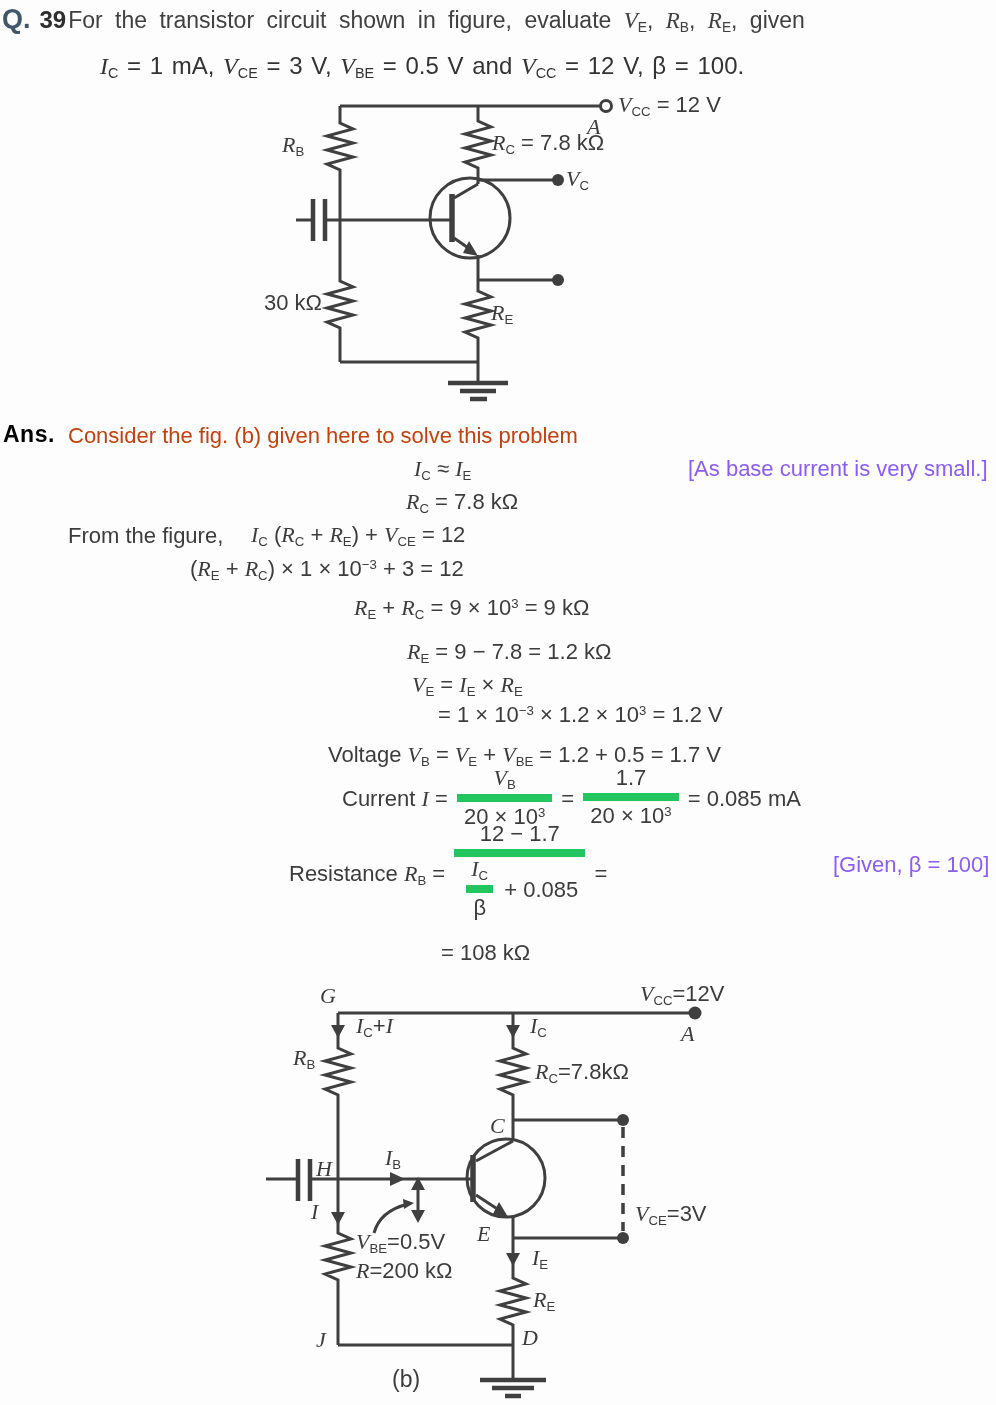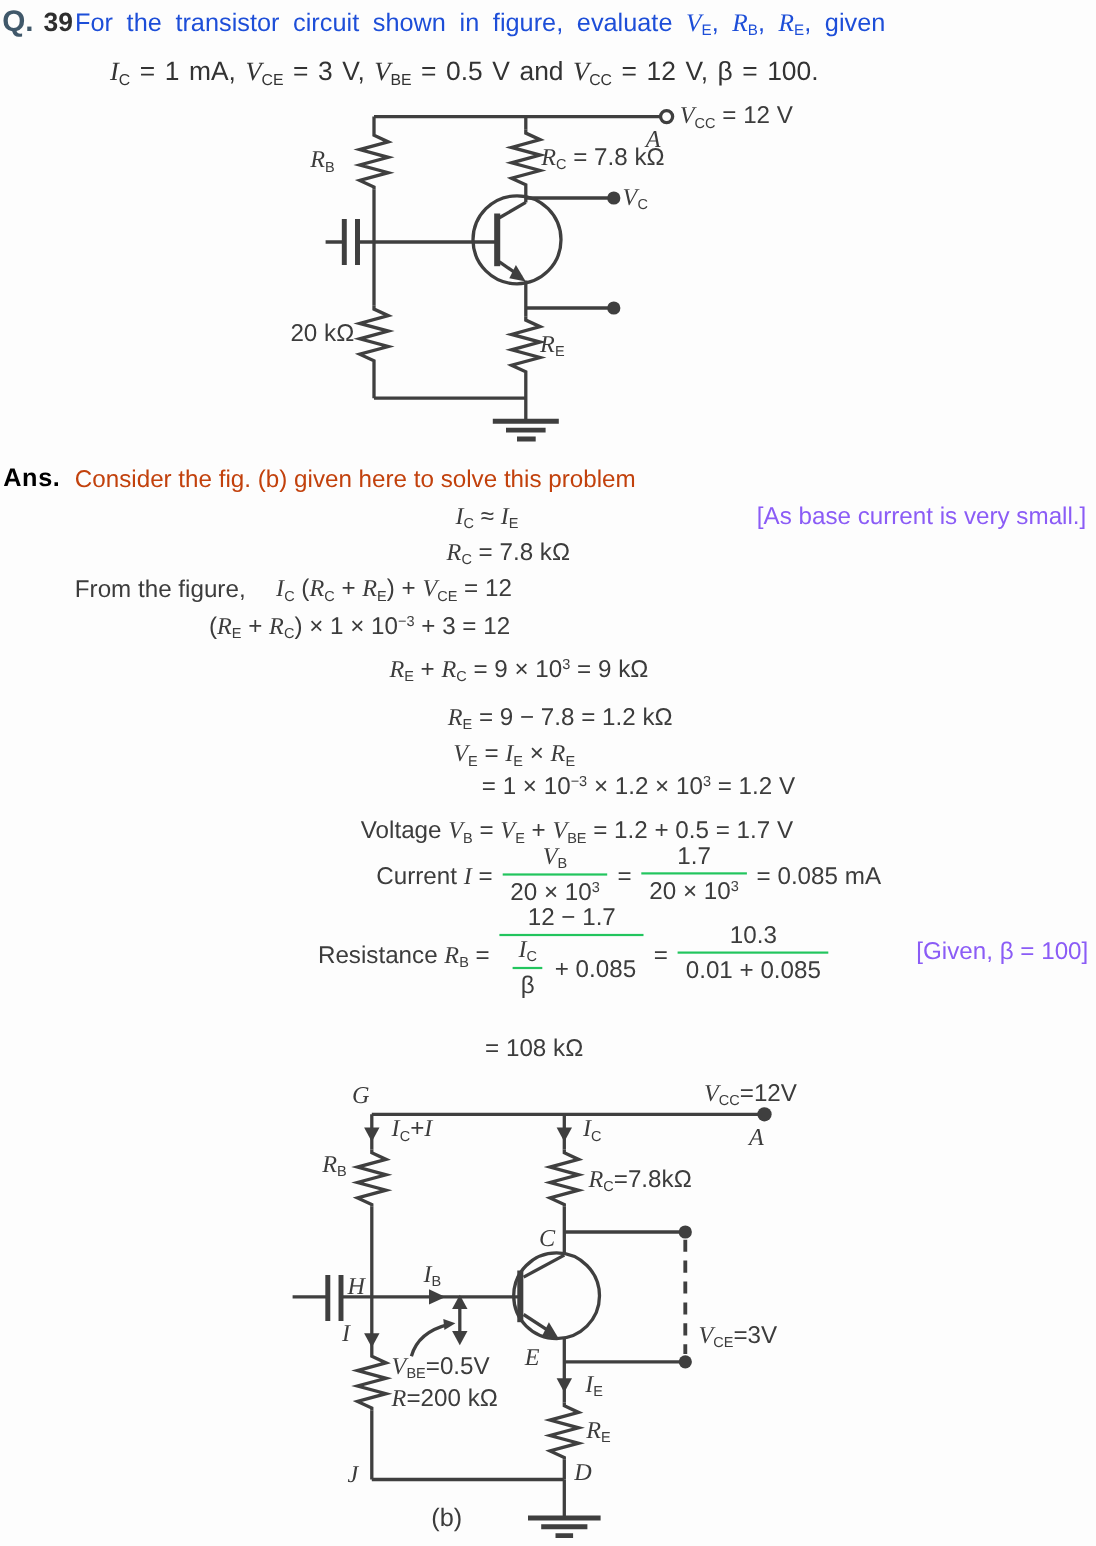--- a/index.html
+++ b/index.html
@@ -9,24 +9,24 @@
     font-family:"Liberation Sans",sans-serif;
   }
   .abs{position:absolute;white-space:nowrap;}
   .rich{white-space:nowrap;}
   .tx{font-family:"Liberation Sans",sans-serif;}
   .vr{font-family:"Liberation Serif",serif;font-style:italic;}
   .sb{font-size:0.60em;vertical-align:-0.30em;font-family:"Liberation Sans",sans-serif;font-style:normal;}
   .sp{font-size:0.60em;vertical-align:0.55em;font-family:"Liberation Sans",sans-serif;font-style:normal;}
   .frac{display:inline-flex;flex-direction:column;align-items:center;vertical-align:middle;text-align:center;margin:0 3px;transform:translateY(-3px);}
   .frac .num{padding:0 7px 2px;}
-  .frac .den{border-top:2px solid #22c55e;padding:2px 7px 0;}
+  .frac .den{border-top:8px solid #22c55e;padding:2px 7px 0;}
   .q-mark{font-size:27px;font-weight:bold;color:#40586a;}
   .q-num{font-size:24px;font-weight:bold;color:#2e2e2e;margin-left:9px;}
-  .q-text{font-size:23px;color:#1d4ed8;word-spacing:6px;margin-left:2px;}
+  .q-text{font-size:23px;color:#404040;word-spacing:6px;margin-left:2px;}
   .q-line2{font-size:24px;color:#333;word-spacing:2px;}
   .eq{font-size:22px;}
   .note{font-size:22px;color:#8b5cf6;}
   .ans-h{font-size:23px;font-weight:bold;color:#000000;letter-spacing:0.5px;}
   .ans-i{font-size:22px;color:#c2410c;}
   .lbl{position:absolute;font-size:22px;white-space:nowrap;color:#3c3c3c;}
   .fig{position:absolute;left:0;width:996px;}
   svg{position:absolute;left:0;top:0;}
   svg .w{stroke:#3f3f3f;stroke-width:3;fill:none;}
   svg .w4{stroke:#3f3f3f;stroke-width:4.5;fill:none;}
@@ -81,21 +81,21 @@
     <g>
       <path class="w4" d="M448,295 H508 M460,303 H496 M470,311 H487"></path>
     </g>
     <g>
       <circle class="odot" cx="606" cy="18" r="5.5"></circle>
       <circle class="dot" cx="558" cy="92" r="6"></circle>
       <circle class="dot" cx="558" cy="192" r="6"></circle>
     </g>
   </svg>
   <div class="lbl rich" style="left:282px;top:44px;"><span class="vr">R</span><span class="sb">B</span></div>
-  <div class="lbl rich" style="left:264px;top:202px;"><span class="tx">20 kΩ</span></div>
+  <div class="lbl rich" style="left:264px;top:202px;"><span class="tx">30 kΩ</span></div>
   <div class="lbl rich" style="left:492px;top:42px;"><span class="vr">R</span><span class="sb">C</span><span class="tx"> = 7.8 kΩ</span></div>
   <div class="lbl rich" style="left:618px;top:4px;"><span class="vr">V</span><span class="sb">CC</span><span class="tx"> = 12 V</span></div>
   <div class="lbl rich" style="left:587px;top:26px;"><span class="vr">A</span></div>
   <div class="lbl rich" style="left:566px;top:78px;"><span class="vr">V</span><span class="sb">C</span></div>
   <div class="lbl rich" style="left:491px;top:212px;"><span class="vr">R</span><span class="sb">E</span></div>
 </div>
 
 <span class="abs ans-h" style="left:3px;top:421px;">Ans.</span>
 <span class="abs ans-i" style="left:68px;top:423px;">Consider the fig. (b) given here to solve this problem</span>
 
@@ -116,24 +116,21 @@
     </span><span class="tx"> = </span><span class="frac">
       <span class="num"><span class="tx">1.7</span></span>
       <span class="den"><span class="tx">20 × 10</span><span class="sp">3</span></span>
     </span><span class="tx"> = 0.085 mA</span></div>
 <div class="abs eq rich" style="left:289px;top:824px;"><span class="tx">Resistance </span><span class="vr">R</span><span class="sb">B</span><span class="tx"> = </span><span class="frac">
       <span class="num"><span class="tx">12 − 1.7</span></span>
       <span class="den"><span class="frac">
           <span class="num"><span class="vr">I</span><span class="sb">C</span></span>
           <span class="den"><span class="tx">β</span></span>
         </span><span class="tx"> + 0.085</span></span>
-    </span><span class="tx"> = </span><span class="frac">
-      <span class="num"><span class="tx">10.3</span></span>
-      <span class="den"><span class="tx">0.01 + 0.085</span></span>
-    </span></div>
+    </span><span class="tx"> = </span></div>
 <div class="abs note" style="left:833px;top:852px;">[Given, β = 100]</div>
 <div class="abs eq rich" style="left:441px;top:940px;"><span class="tx">= 108 kΩ</span></div>
 
 <div class="fig" style="top:975px;height:430px;">
   <svg width="996" height="430" viewBox="0 0 996 430">
     <g>
       <path class="w" d="M338,38 H693"></path>
       <path class="w" d="M338,38 V70 M338,122 V255 M338,307 V370"></path>
       <path class="w" d="M513,38 V70 M513,122 V166"></path>
       <path class="w" d="M513,145 H619"></path>

